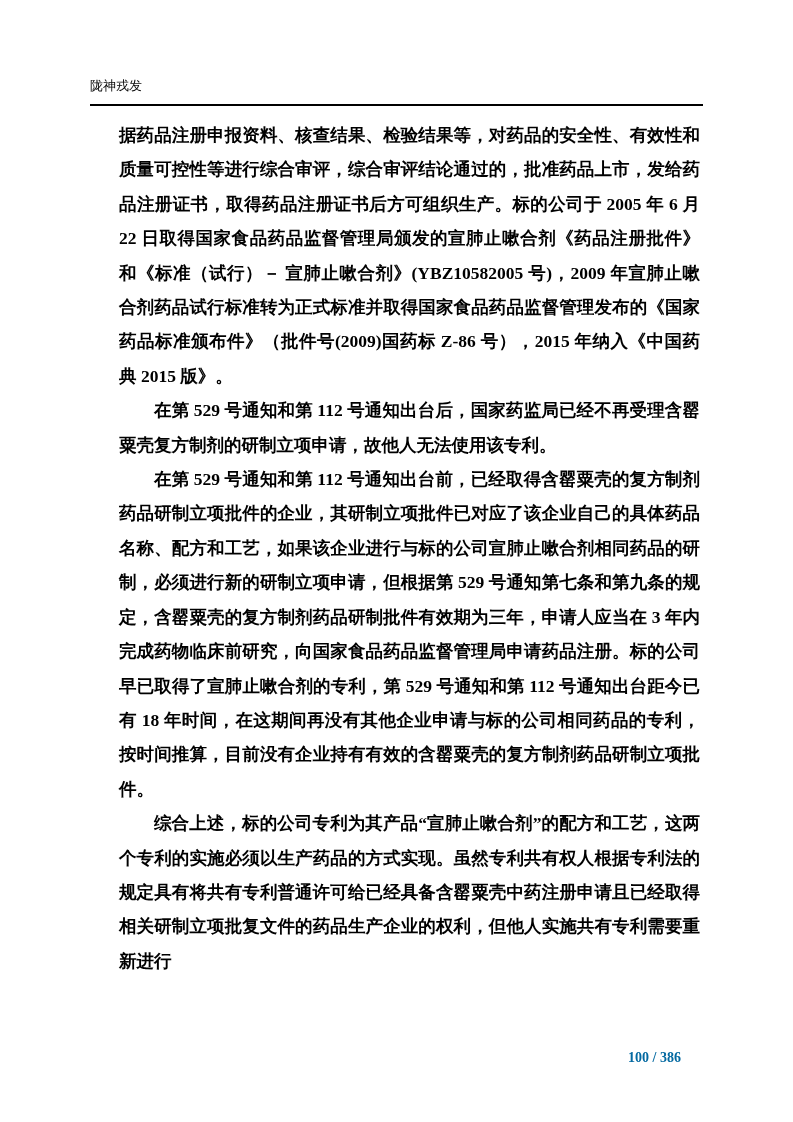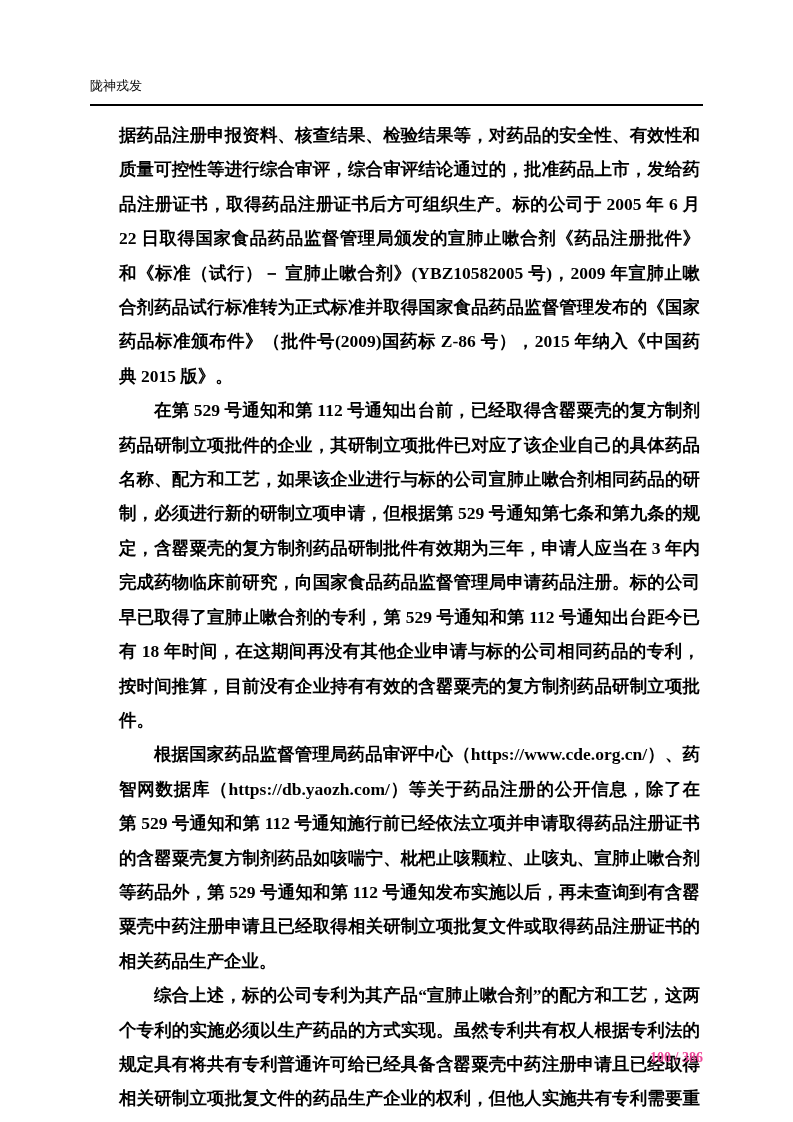--- a/index.html
+++ b/index.html
@@ -56,43 +56,43 @@
   .doc-body p {
     margin: 0;
     padding: 0;
   }
   .doc-body p.indent {
     text-indent: 2em;
   }
   
   .footer {
     position: absolute;
-    right: 90px;
+    right: 112px;
     top: 1022px;
     font-family: "Liberation Serif", "DejaVu Serif", serif;
     font-weight: bold;
     font-size: 14px;
-    color: #ec4899;
+    color: #0369a1;
   }
 </style>
 </head>
 <body>
 
 <div class="page">
 
   <div class="header">
     <span>陇神戎发</span>
   </div>
   <div class="header-rule"></div>
 
   <div class="doc-body">
 
   <p>据药品注册申报资料、核查结果、检验结果等，对药品的安全性、有效性和质量可控性等进行综合审评，综合审评结论通过的，批准药品上市，发给药品注册证书，取得药品注册证书后方可组织生产。标的公司于 2005 年 6 月 22 日取得国家食品药品监督管理局颁发的宣肺止嗽合剂《药品注册批件》和《标准（试行）－ 宣肺止嗽合剂》(YBZ10582005 号)，2009 年宣肺止嗽合剂药品试行标准转为正式标准并取得国家食品药品监督管理发布的《国家药品标准颁布件》（批件号(2009)国药标 Z-86 号），2015 年纳入《中国药典 2015 版》。</p>
+      <p class="indent">在第 529 号通知和第 112 号通知出台后，国家药监局已经不再受理含罂粟壳复方制剂的研制立项申请，故他人无法使用该专利。</p>
       <p class="indent">在第 529 号通知和第 112 号通知出台前，已经取得含罂粟壳的复方制剂药品研制立项批件的企业，其研制立项批件已对应了该企业自己的具体药品名称、配方和工艺，如果该企业进行与标的公司宣肺止嗽合剂相同药品的研制，必须进行新的研制立项申请，但根据第 529 号通知第七条和第九条的规定，含罂粟壳的复方制剂药品研制批件有效期为三年，申请人应当在 3 年内完成药物临床前研究，向国家食品药品监督管理局申请药品注册。标的公司早已取得了宣肺止嗽合剂的专利，第 529 号通知和第 112 号通知出台距今已有 18 年时间，在这期间再没有其他企业申请与标的公司相同药品的专利，按时间推算，目前没有企业持有有效的含罂粟壳的复方制剂药品研制立项批件。</p>
-      <p class="indent">根据国家药品监督管理局药品审评中心（https://www.cde.org.cn/）、药智网数据库（https://db.yaozh.com/）等关于药品注册的公开信息，除了在第 529 号通知和第 112 号通知施行前已经依法立项并申请取得药品注册证书的含罂粟壳复方制剂药品如咳喘宁、枇杷止咳颗粒、止咳丸、宣肺止嗽合剂等药品外，第 529 号通知和第 112 号通知发布实施以后，再未查询到有含罂粟壳中药注册申请且已经取得相关研制立项批复文件或取得药品注册证书的相关药品生产企业。</p>
       <p class="indent">综合上述，标的公司专利为其产品“宣肺止嗽合剂”的配方和工艺，这两个专利的实施必须以生产药品的方式实现。虽然专利共有权人根据专利法的规定具有将共有专利普通许可给已经具备含罂粟壳中药注册申请且已经取得相关研制立项批复文件的药品生产企业的权利，但他人实施共有专利需要重新进行</p>
     </div>
 
   <div class="footer">
     <span>100 / 386</span>
   </div>
 
 </div>
 
 </body></html>

